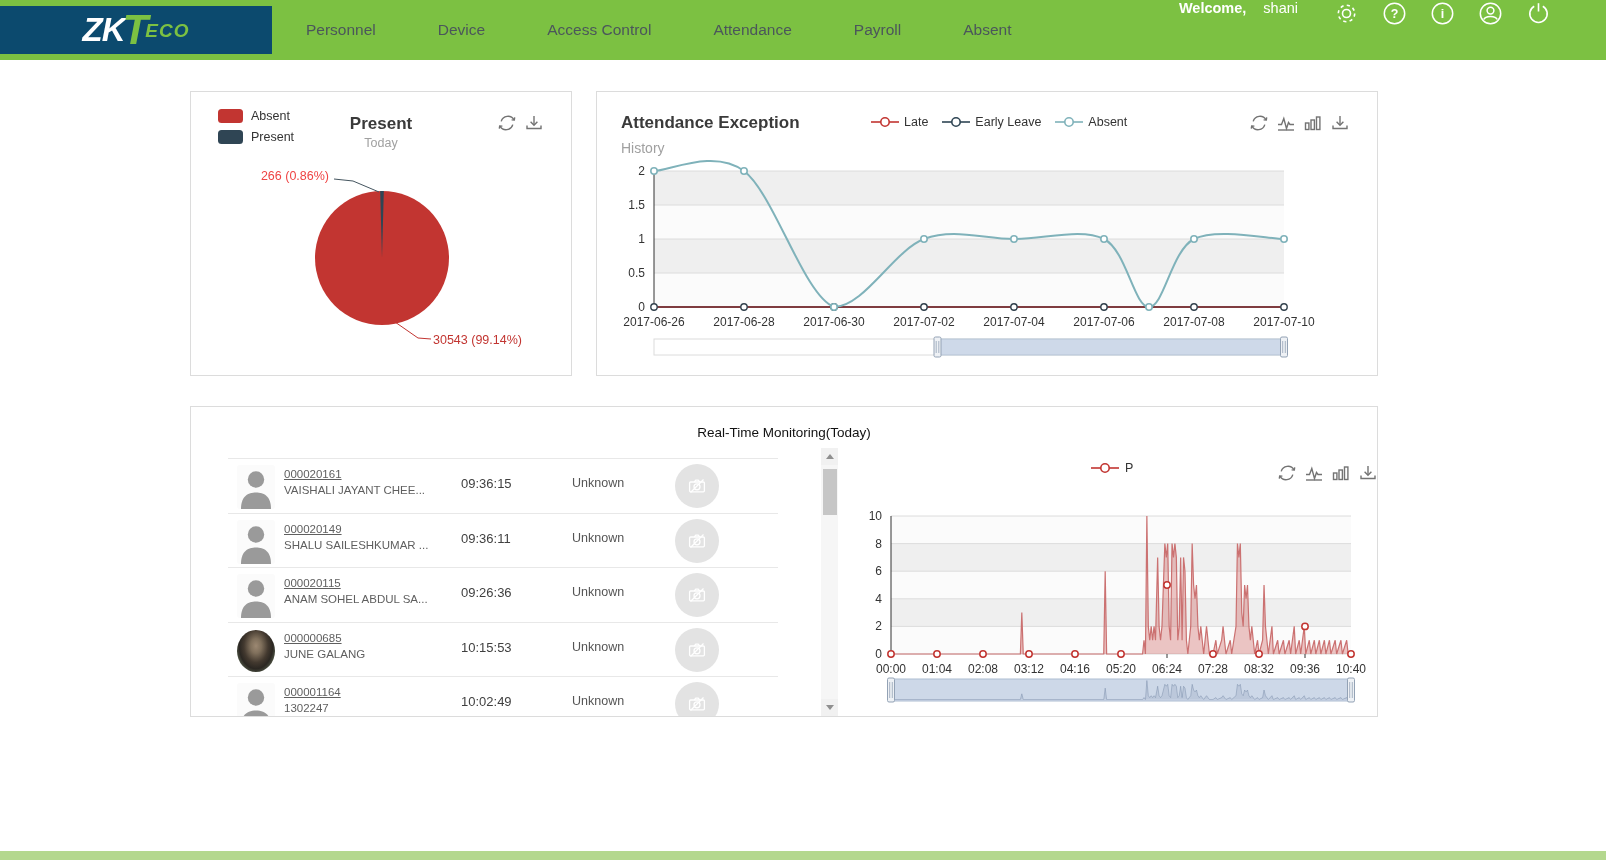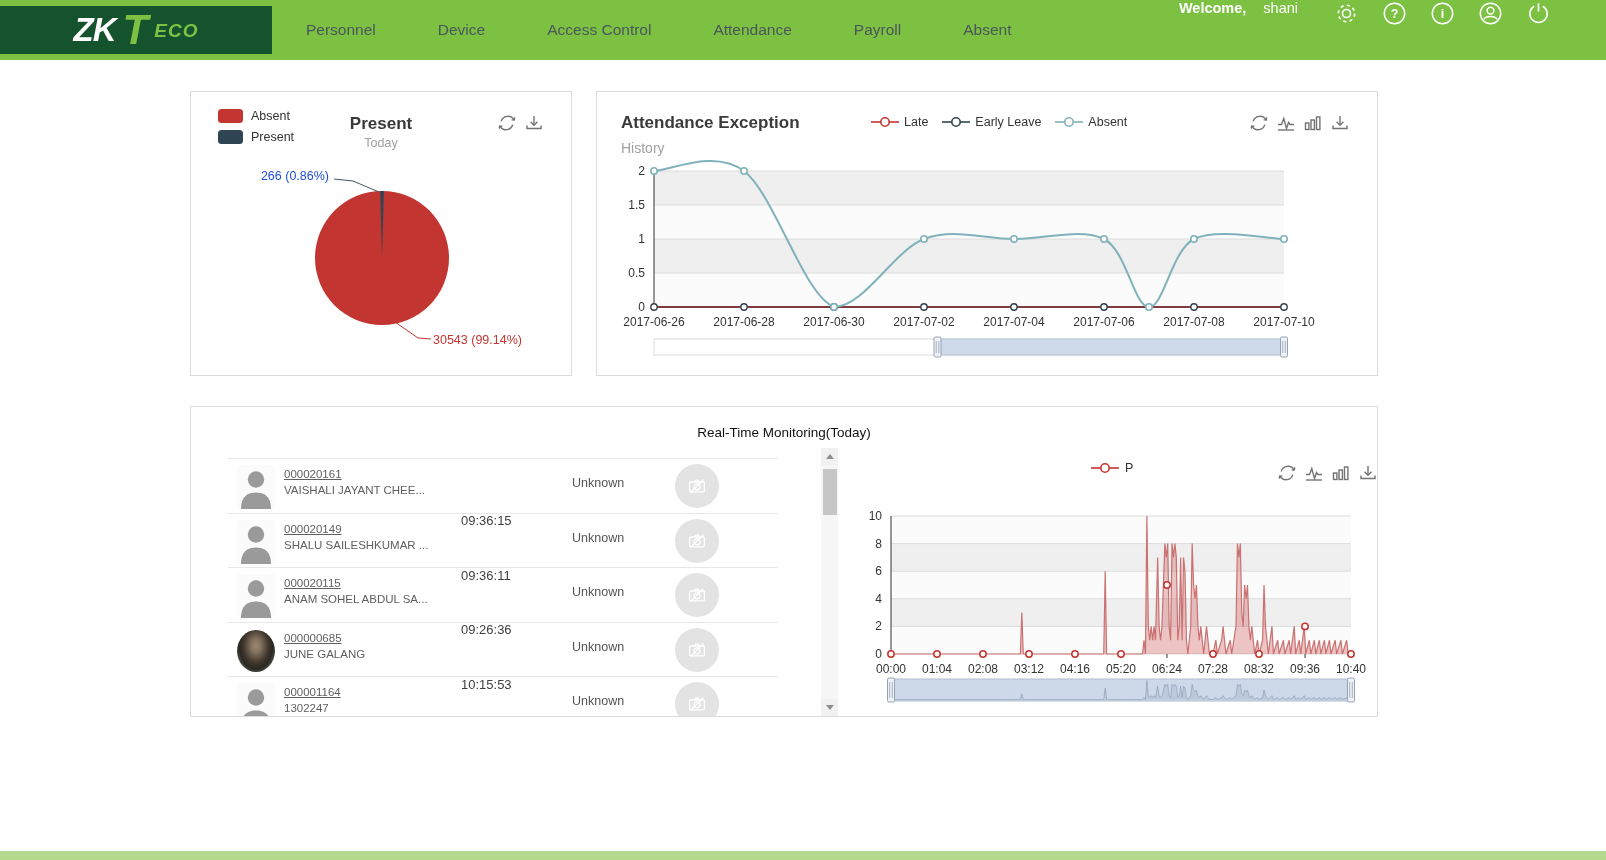--- a/index.html
+++ b/index.html
@@ -3,22 +3,22 @@
 <meta charset="utf-8">
 <style>
   * { box-sizing: border-box; margin: 0; padding: 0; }
   html,body { width:1606px; height:860px; overflow:hidden; background:#fff;
     font-family:"Liberation Sans", sans-serif; }
   .page { position:relative; width:1606px; height:860px; }
 
   
   header { position:absolute; top:0; left:0; width:1606px; height:60px;
     background:#7cc142; display:flex; align-items:center; }
-  .logo-box { width:272px; height:48px; background:#14532d; display:flex;
-    align-items:center; justify-content:center; flex:0 0 272px; cursor:pointer;gap:9px; }
+  .logo-box { width:272px; height:48px; background:#0c4a6e; display:flex;
+    align-items:center; justify-content:center; flex:0 0 272px; cursor:pointer; }
   .logo-z { color:#fff; font-style:italic; font-weight:800; font-size:33px; letter-spacing:-1px; }
   .logo-t { color:#7cc142; font-style:italic; font-weight:800; font-size:42px; margin:0 -3px 0 -2px; }
   .logo-e { color:#7cc142; font-style:italic; font-weight:800; font-size:19px; text-transform:uppercase;
     letter-spacing:1px; align-self:flex-end; margin-bottom:12px; }
   nav { display:flex; gap:62px; padding-left:34px; }
   .nav-item { color:#4b565b; font-size:15.5px; cursor:pointer; white-space:nowrap; }
   .header-right { position:absolute; right:54px; top:0; height:43px; display:flex;
     gap:21px; }
   .welcome { color:#fff; font-size:14.5px; font-weight:700; }
   .username { color:#fff; font-size:14.5px; margin-left:-4px; margin-right:14px; cursor:pointer; }
@@ -45,40 +45,40 @@
   .exception-tools { right:26px; top:20px; }
   .monitor-tools { left:1085px; top:55px; }
 
   
   .p-legend { position:absolute; left:27px; top:17px; display:flex; flex-direction:column; gap:7px; }
   .lg-row { display:flex; align-items:center; gap:8px; cursor:pointer; }
   .swatch { width:25px; height:14px; border-radius:3.5px; }
   .lg-row span.lbl { font-size:12.5px; color:#333; }
 
   .callout { position:absolute; font-size:12.5px; white-space:nowrap; }
-  .callout.dark { color:#1d4ed8; }
+  .callout.dark { color:#ef4444; }
   .callout.red  { color:#c23531; }
 
   
   .ex-legend { position:absolute; left:274px; top:23px; display:flex; align-items:center; gap:14px; }
   .ex-legend .item { display:flex; align-items:center; gap:5px; cursor:pointer; }
   .ex-legend .item span { font-size:12.5px; color:#333; }
 
   
   .m-title { position:absolute; top:18px; left:0; width:100%; text-align:center;
     font-size:13.5px; font-weight:400; color:#111; }
   .m-list { position:absolute; left:37px; top:51px; width:550px; }
   .m-row { position:relative; height:54.5px; border-top:1px solid #e8e8e8; }
   .avatar { position:absolute; left:9px; top:6px; width:38px; height:44px; background:#fbfbfb;
     border-radius:3px; overflow:hidden; }
   .avatar.photo { border-radius:50%; height:42px; top:7px;
     background:radial-gradient(ellipse at 50% 38%, #9c8872 0%, #80705c 20%, #43392f 45%, #2b2722 62%, #5a6350 80%, #a0a692 100%); }
   .m-id   { position:absolute; left:56px; top:9px;  font-size:11.5px; color:#5f5f5f;text-decoration:underline; }
   .m-name { position:absolute; left:56px; top:25px; font-size:11.5px; color:#5f5f5f; white-space:nowrap; }
-  .m-time { position:absolute; left:233px; top:17px; font-size:13px; color:#3f3f3f;margin-top:37px; }
+  .m-time { position:absolute; left:233px; top:17px; font-size:13px; color:#3f3f3f; }
   .m-status { position:absolute; left:344px; top:17px; font-size:12.5px; color:#555; }
   .m-badge { position:absolute; left:447px; top:5px; width:44px; height:44px; border-radius:50%;
     background:#e3e3e3; display:flex; align-items:center; justify-content:center; }
 
   .mon-legend { position:absolute; left:900px; top:54px; display:flex; align-items:center; gap:6px; cursor:pointer; }
   .mon-legend span { font-size:12.5px; color:#333; }
 
   
   .sb { position:absolute; left:630px; top:41px; width:17px; height:268px; background:#f6f6f6; cursor:pointer; }
   .sb-btn { position:absolute; left:0; width:17px; height:17px; background:#f1f1f1;

